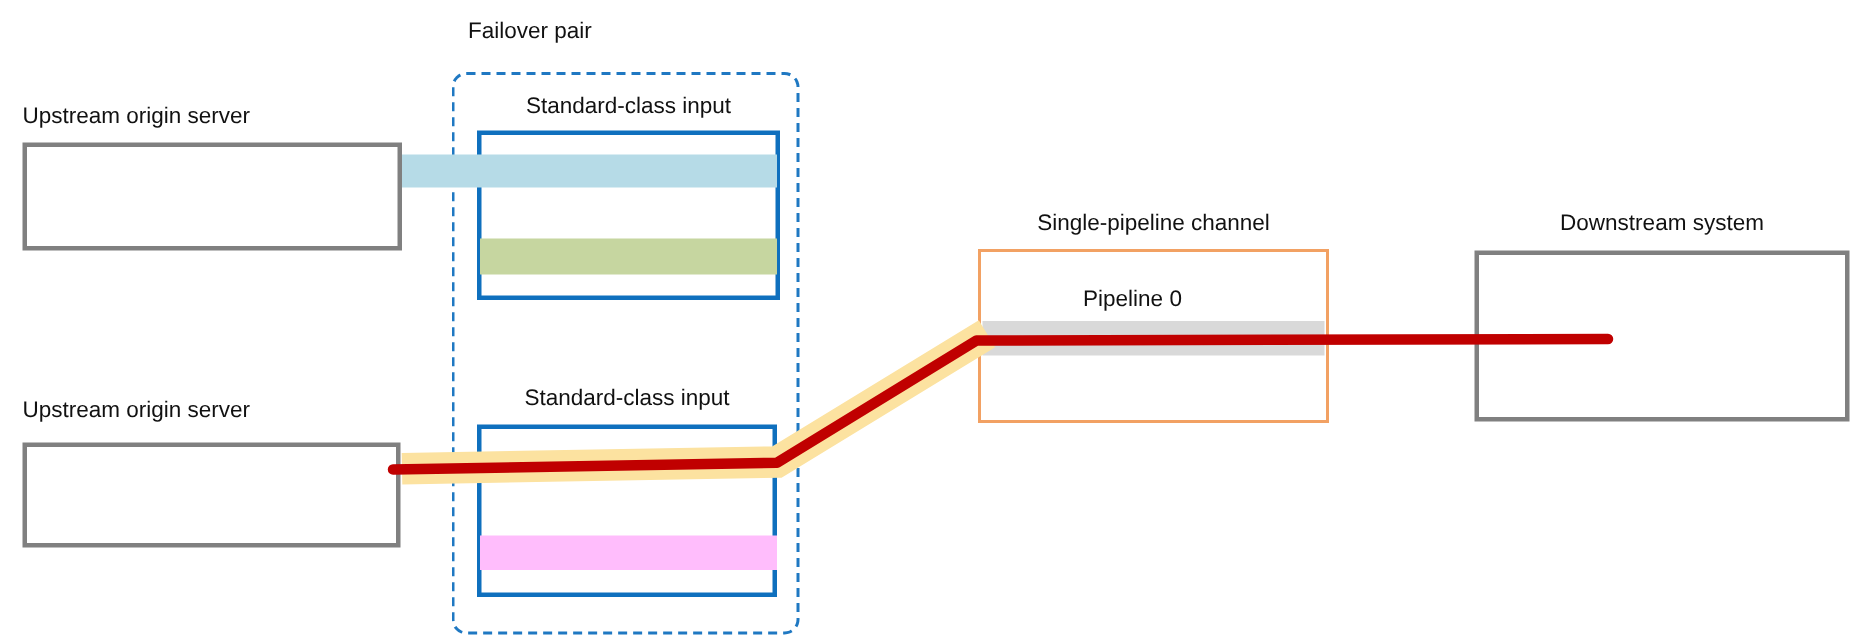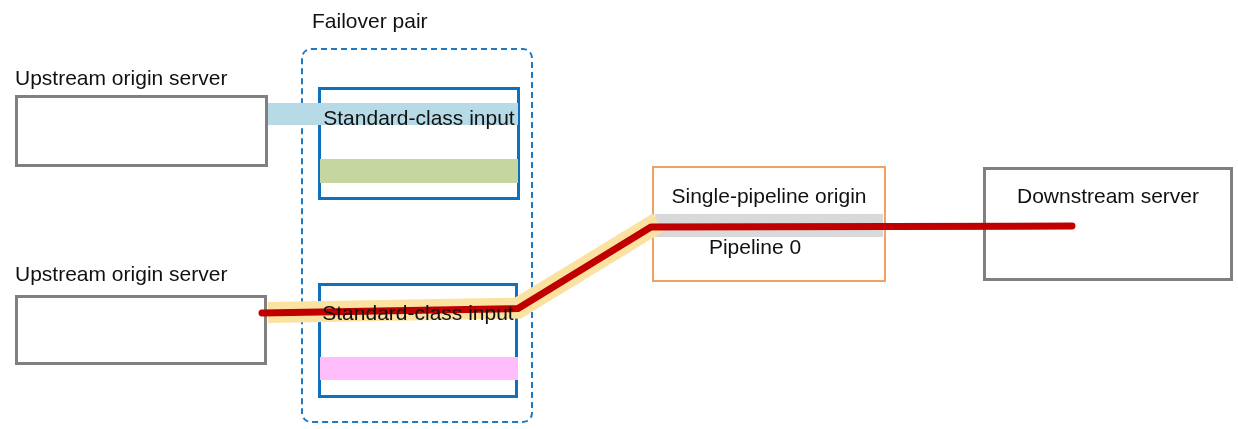--- a/index.html
+++ b/index.html
@@ -1,20 +1,20 @@
 <!DOCTYPE html>
 <html style="--line_red: #c00000; --glow_yellow: #fce2a0; --band_blue: #b6dbe7; --band_green: #c6d6a0; --band_pink: #ffbdfc; --band_gray: #d9d9d9; --border_blue: #0f70be; --border_blue_dash: #1f78c2; --border_orange: #f2a163; --border_gray: #808080;"><head>
 <meta charset="utf-8">
 <style>
   html,body{margin:0;padding:0;background:#ffffff;}
   body{font-family:"Liberation Sans",sans-serif;color:#111;}
   #canvas{position:relative;width:1238px;height:429px;background:#fff;overflow:hidden;}
 
-  .lbl{position:absolute;font-size:21px;line-height:20px;white-space:nowrap;z-index:4;color:#111;}
-  .lbl.center{text-align:center;margin-top:47px;}
+  .lbl{position:absolute;font-size:15px;line-height:20px;white-space:nowrap;z-index:4;color:#111;}
+  .lbl.center{text-align:center;}
 
   .box{position:absolute;background:#fff;box-sizing:border-box;z-index:1;}
   .gray-box{border:3px solid var(--border_gray,#808080);}
   .blue-box{border:3px solid var(--border_blue,#0f70be);}
   .orange-box{border:2.5px solid var(--border_orange,#f2a163);}
   .dashed-box{position:absolute;border:2.5px dashed var(--border_blue_dash,#1f78c2);
               border-radius:10px;box-sizing:border-box;background:transparent;z-index:0;}
 
   .band{position:absolute;z-index:2;}
   .band-blue{background:var(--band_blue,#b6dbe7);}
@@ -41,25 +41,25 @@
 
   <div class="lbl" style="left:15px;top:264px;">Upstream origin server</div>
   <div class="box gray-box" style="left:15px;top:295px;width:252px;height:70px;"></div>
 
   <div class="lbl center" style="left:318px;top:61px;width:202px;">Standard-class input</div>
   <div class="box blue-box" style="left:318px;top:87px;width:202px;height:113px;"></div>
 
   <div class="lbl center" style="left:318px;top:256px;width:200px;">Standard-class input</div>
   <div class="box blue-box" style="left:318px;top:283px;width:200px;height:115px;"></div>
 
-  <div class="lbl center" style="left:652px;top:139px;width:234px;">Single-pipeline origin</div>
+  <div class="lbl center" style="left:652px;top:139px;width:234px;">Single-pipeline channel</div>
   <div class="box orange-box" style="left:652px;top:166px;width:234px;height:116px;"></div>
   <div class="lbl center" style="left:652px;top:190px;width:206px;">Pipeline 0</div>
 
-  <div class="lbl center" style="left:983px;top:139px;width:250px;">Downstream server</div>
+  <div class="lbl center" style="left:983px;top:139px;width:250px;">Downstream system</div>
   <div class="box gray-box" style="left:983px;top:167px;width:250px;height:114px;"></div>
 
   <div class="band band-blue" style="left:268px;top:103px;width:250px;height:22px;"></div>
   <div class="band band-green" style="left:320px;top:159px;width:198px;height:24px;"></div>
   <div class="band band-pink" style="left:320px;top:357px;width:198px;height:23px;"></div>
   <div class="band band-gray" style="left:655px;top:214px;width:228px;height:23px;"></div>
 
   <svg id="flow-overlay" width="1238" height="429" viewBox="0 0 1238 429">
     <polyline class="glow-line" points="268,312.5 518,308 658,222.5"></polyline>
     <polyline class="red-line" points="262,313 518,308.5 651,227 1072,226"></polyline>

